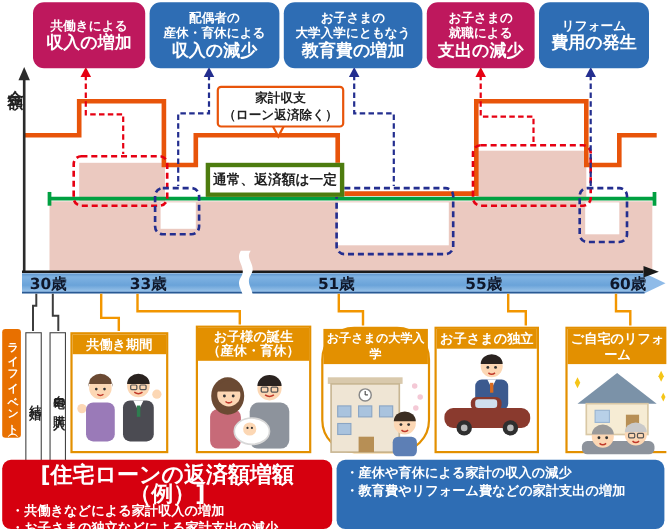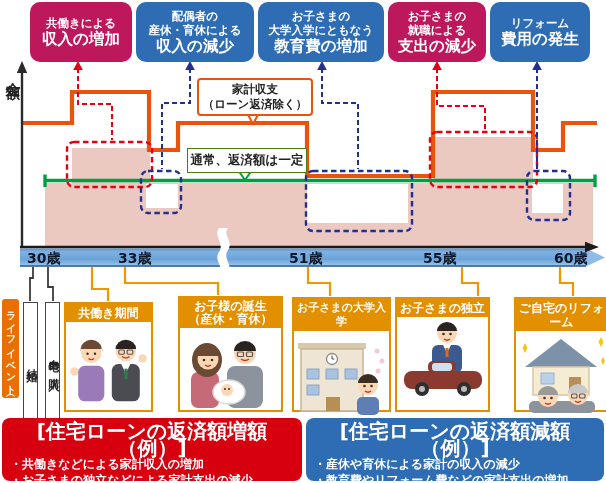--- a/index.html
+++ b/index.html
@@ -13,21 +13,21 @@
   .callout.red{background:#be185d;align-items:center;}
   .callout.blue{background:#2e6db4;}
   .cs{font-size:11.5px;line-height:14px;}
   .cb{font-size:15.5px;line-height:19px;}
   
   #y-axis-label{left:3px;top:70px;writing-mode:vertical-rl;font-size:14.5px;font-weight:bold;
                 color:#222;letter-spacing:3px;}
   #hb-label{left:197px;top:78px;width:112px;height:34px;background:#fff;border:2.5px solid #e8540a;
             border-radius:4px;display:flex;flex-direction:column;justify-content:center;align-items:center;
             font-size:11.5px;font-weight:bold;line-height:15px;color:#222;z-index:3;}
-  #const-label{left:187px;top:148px;width:118px;height:23px;background:#fff;border:1px solid #4d7c0f;
+  #const-label{left:187px;top:148px;width:118px;height:23px;background:#fff;border:4px solid #4d7c0f;
                display:flex;justify-content:center;align-items:center;font-size:12.5px;font-weight:bold;
                color:#222;z-index:3;}
   #repay-label{left:203px;top:198px;font-size:20px;font-weight:bold;color:#e60012;letter-spacing:4px;}
   .age{position:absolute;top:250px;font-size:14px;font-weight:bold;color:#0f172a;z-index:3;}
   
   #lifeevent-bar{left:2px;top:299px;width:17px;height:99px;background:#e87000;border-radius:3px;
                  color:#fff;font-size:10px;font-weight:bold;writing-mode:vertical-rl;
                  display:flex;justify-content:center;align-items:center;letter-spacing:1px;}
   .vbox{position:absolute;top:302px;width:13px;height:117px;background:#fff;border:1.5px solid #444;
         writing-mode:vertical-rl;font-size:11px;font-weight:bold;color:#222;
@@ -216,21 +216,21 @@
       <rect x="54.5" y="24" width="6" height="4.5" rx="1" fill="none" stroke="#555" stroke-width="1.2"></rect>
       <rect x="63.5" y="24" width="6" height="4.5" rx="1" fill="none" stroke="#555" stroke-width="1.2"></rect>
       <path d="M58,31 q4,3 8,0" stroke="#c0392b" stroke-width="1.4" fill="none"></path>
       <ellipse cx="46" cy="64" rx="16" ry="12" fill="#fff" stroke="#d8d8d8" stroke-width="1.5"></ellipse>
       <circle cx="44" cy="62" r="6" fill="#fcd7b4"></circle>
       <circle cx="42" cy="61" r="1" fill="#333"></circle>
         <circle cx="46" cy="61" r="1" fill="#333"></circle>
     </svg>
   </div>
 
-  <div class="event-box" style="left:292px;top:297px;width:99px;height:115px;">
+  <div class="event-box" style="left:292px;top:297px;width:99px;height:115px;border-radius:30px;">
     <div class="event-hdr" style="font-size:11px;">お子さまの大学入学</div>
     <svg class="event-art" width="90" height="84" viewBox="0 0 90 84">
       <rect x="1" y="12" width="68" height="6" fill="#d9c9ac"></rect>
       <rect x="4" y="18" width="62" height="62" fill="#efe5d4" stroke="#c8b693" stroke-width="1.5"></rect>
       <circle cx="35" cy="28" r="5.5" fill="#fff" stroke="#888" stroke-width="1.3"></circle>
       <path d="M35,28 v-3.5 M35,28 h2.5" stroke="#555" stroke-width="1.1" fill="none"></path>
       <rect x="10" y="38" width="12" height="10" fill="#a9c3de" stroke="#8aa5c4"></rect>
       <rect x="29" y="38" width="12" height="10" fill="#a9c3de" stroke="#8aa5c4"></rect>
       <rect x="48" y="38" width="12" height="10" fill="#a9c3de" stroke="#8aa5c4"></rect>
       <rect x="10" y="54" width="12" height="10" fill="#a9c3de" stroke="#8aa5c4"></rect>
@@ -291,18 +291,17 @@
       <path d="M58,70 q3,2.5 6,0" stroke="#c0392b" stroke-width="1.4" fill="none"></path>
     </svg>
   </div>
 
   <div class="summary red">
     <div class="summary-title">[住宅ローンの返済額増額（例）]</div>
     <div class="summary-bullet">・共働きなどによる家計収入の増加</div>
     <div class="summary-bullet">・お子さまの独立などによる家計支出の減少</div>
   </div>
   <div class="summary blue">
-    <div class="summary-title">[住宅ローンの返済額減額（例）]</div>
     <div class="summary-bullet">・産休や育休による家計の収入の減少</div>
     <div class="summary-bullet">・教育費やリフォーム費などの家計支出の増加</div>
   </div>
 
 </div>
 
 </body></html>

